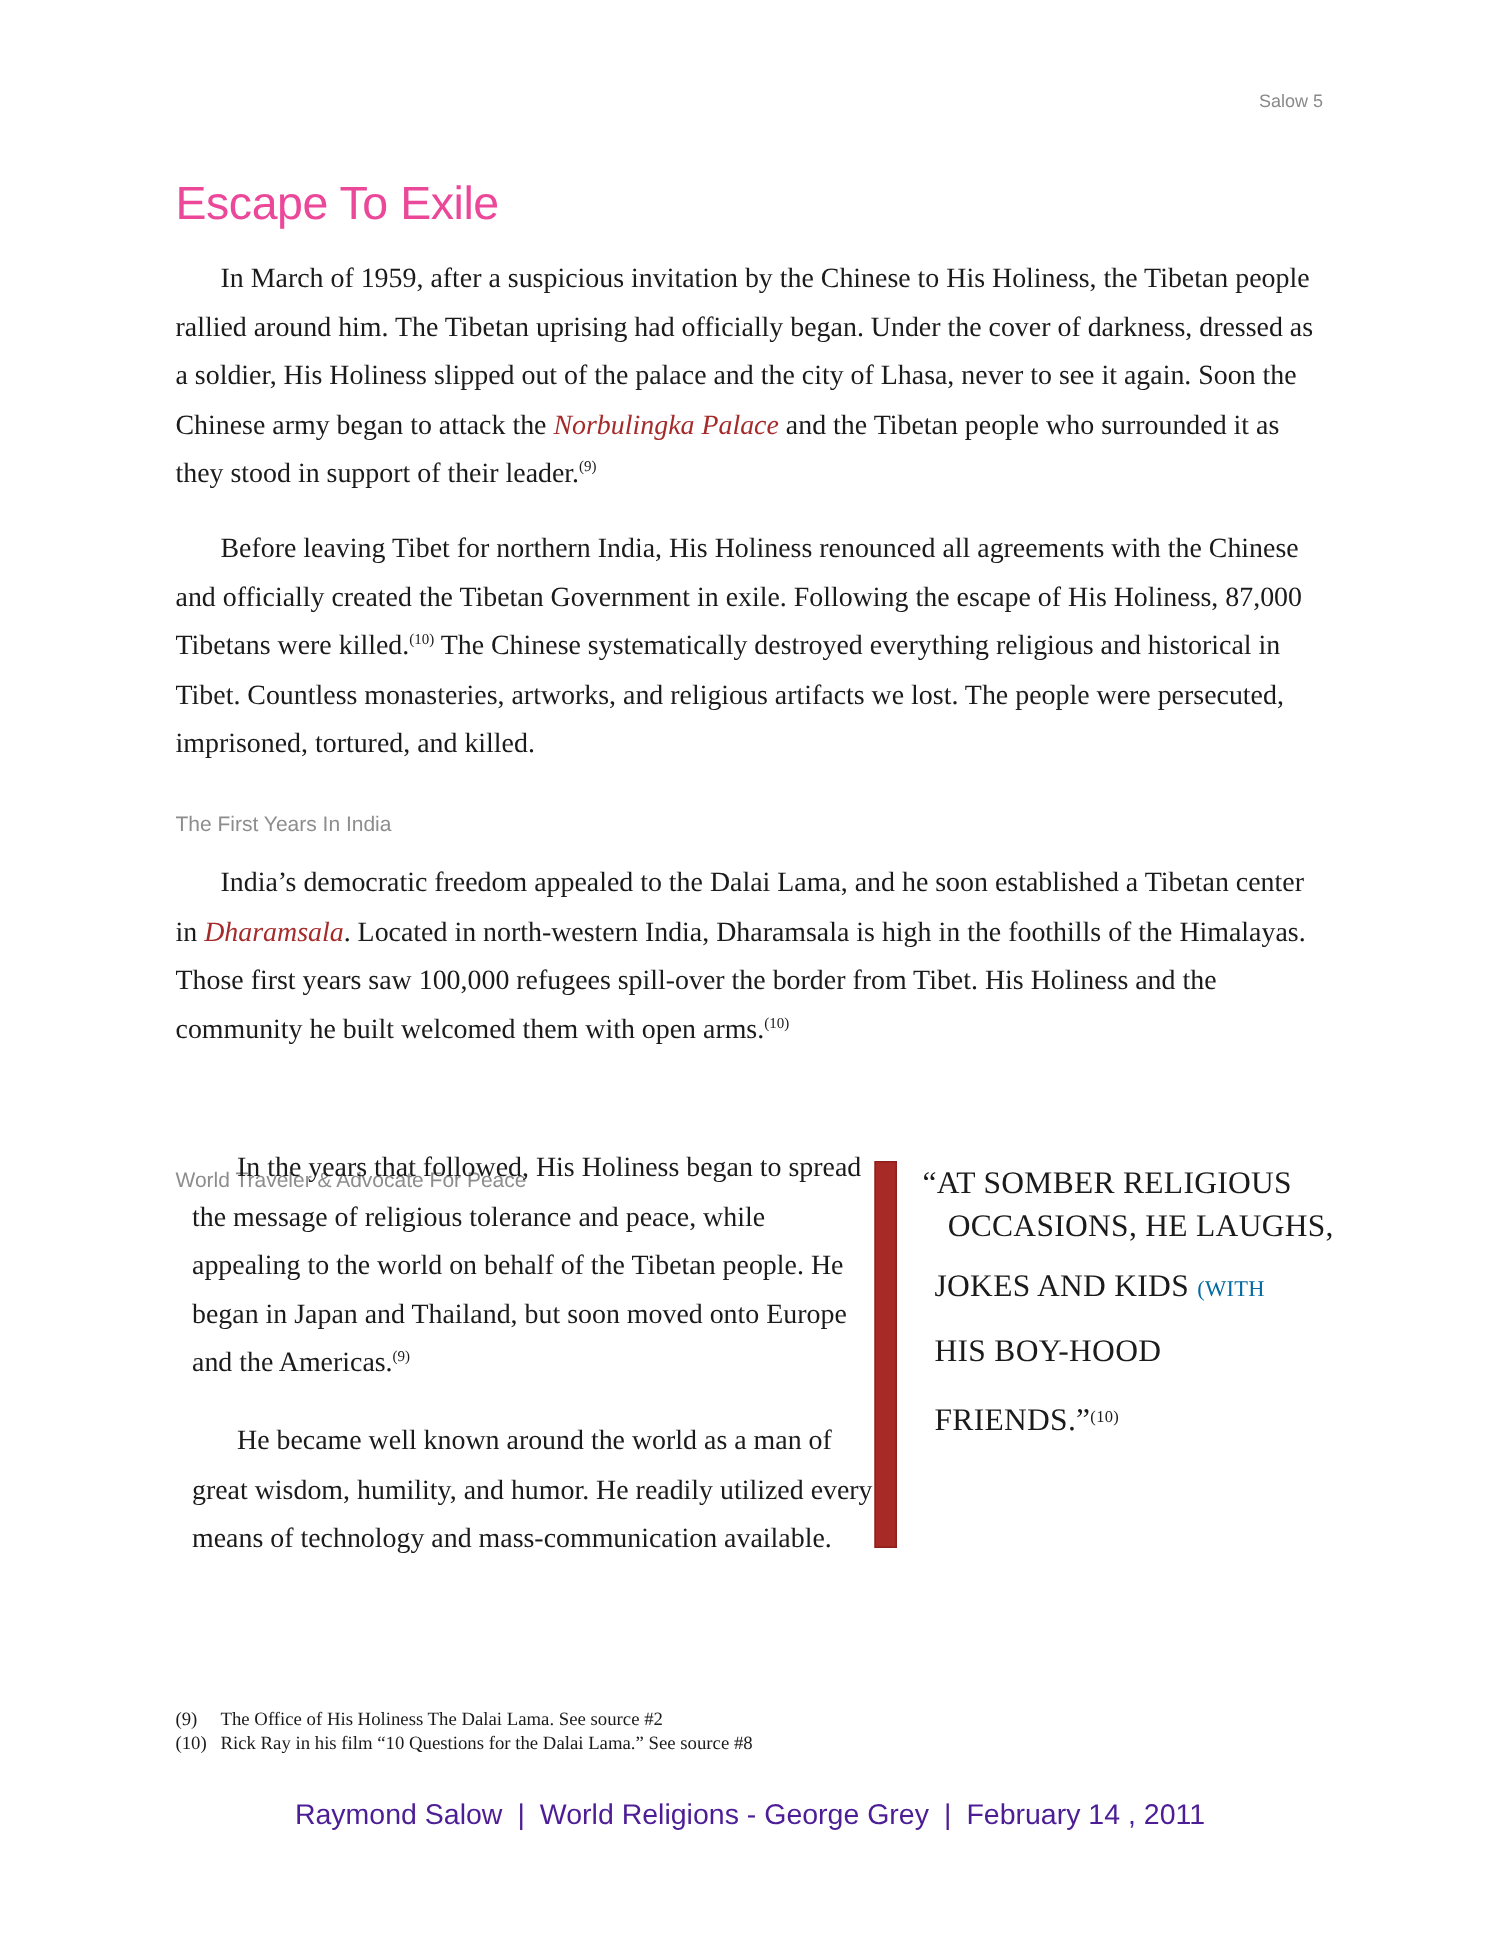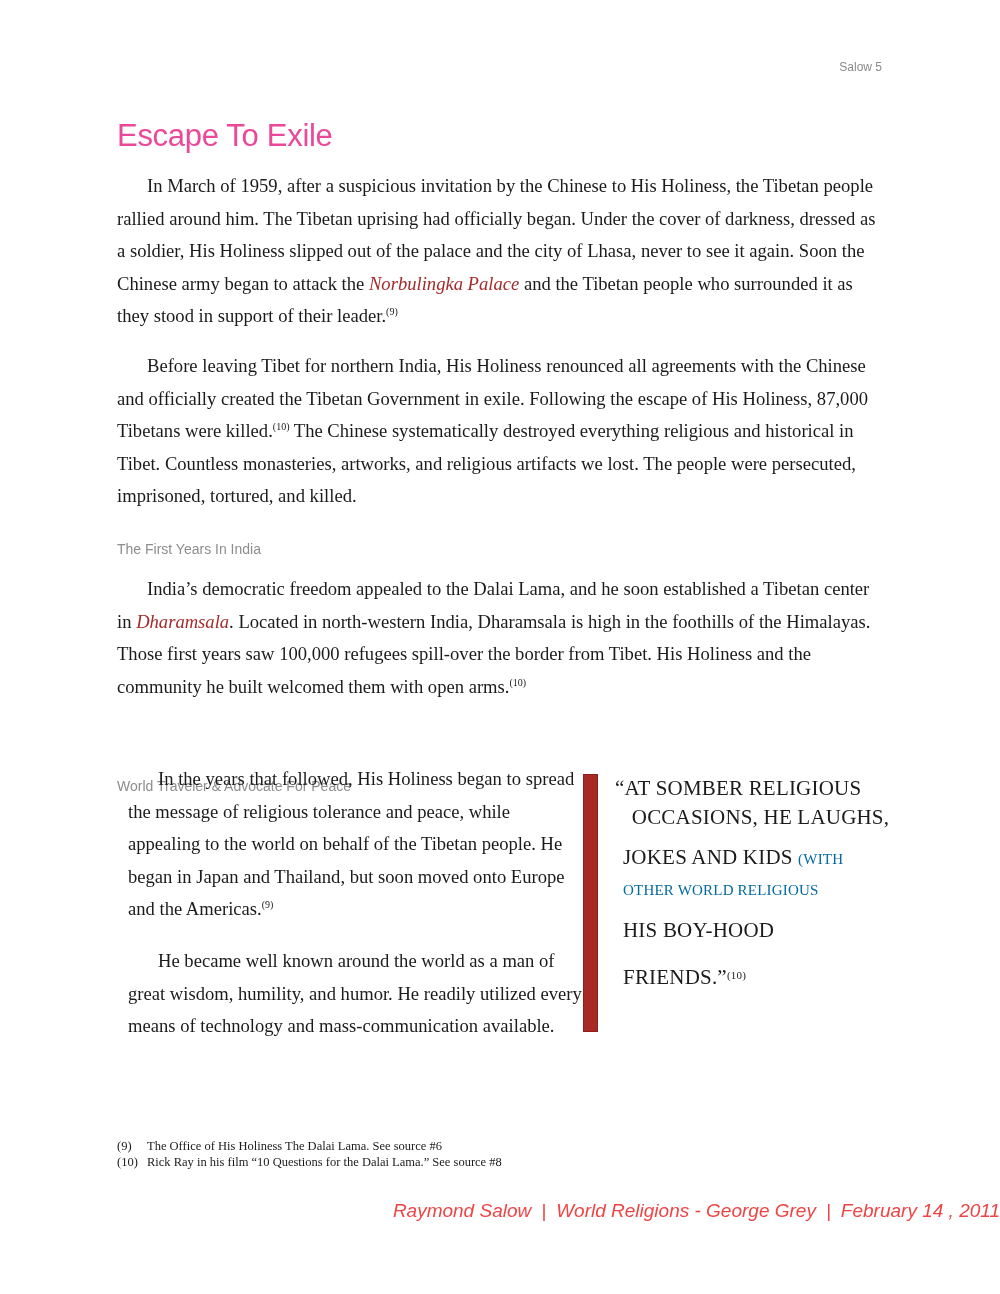--- a/index.html
+++ b/index.html
@@ -50,22 +50,22 @@
   }
   .qline { display: block; white-space: nowrap; }
   .q-gray { color: #0369a1; font-size: 15px; }
   .q-small { font-size: 11px; vertical-align: 5px; }
 
   .footnotes { position: absolute; left: 117px; top: 1138px; font-size: 12.5px; line-height: 16px; color: #1b1b1b; }
   .fn-row { display: flex; }
   .fn-num { width: 30px; flex: none; }
 
   .footer {
-    position: absolute; left: 0; top: 1200px; width: 1000px; text-align: right;
-    font-size: 19px; color: #ef4444; font-style: italic;
+    position: absolute; left: 0; top: 1200px; width: 1000px; text-align: center;
+    font-size: 19px; color: #4c1d95;
   }
   .footer .sep { margin: 0 10px; }
 </style>
 </head>
 <body>
 
 <div class="page-header sans">Salow 5</div>
 
 <h1 class="title sans">Escape To Exile</h1>
 
@@ -92,30 +92,29 @@
 <div class="col-left" id="para5">
   <p class="body-text serif"><span class="indent"></span><span>He became well known around the world as a man of great wisdom, humility, and humor. He readily utilized every means of technology and mass-communication available.</span></p>
 </div>
 
 <div class="pullquote">
   <div class="bar"></div>
   <div class="qtext serif">
     <span class="qline" style="margin-left:-8px;">“At somber religious</span>
     <span class="qline" style="margin-top:0;text-align:center;">occasions, he laughs,</span>
     <span class="qline" style="margin-top:11px;"><span>jokes and kids </span><span class="q-gray">(with</span></span>
-    <span class="qline q-gray" style="margin-top:2px;">other world religious</span>
     <span class="qline" style="margin-top:11px;">his boy-hood</span>
     <span class="qline" style="margin-top:16px;"><span>friends.”</span><span class="q-small">(10)</span></span>
   </div>
 </div>
 
 <div class="footnotes serif">
   <div class="fn-row">
     <span class="fn-num">(9)</span>
-    <span>The Office of His Holiness The Dalai Lama. See source #6</span>
+    <span>The Office of His Holiness The Dalai Lama. See source #2</span>
   </div>
   <div class="fn-row">
     <span class="fn-num">(10)</span>
     <span>Rick Ray in his film “10 Questions for the Dalai Lama.” See source #8</span>
   </div>
 </div>
 
 <div class="footer sans">
   <span>Raymond Salow</span><span class="sep">|</span><span>World Religions - George Grey</span><span class="sep">|</span><span>February 14 , 2011</span>
 </div>

